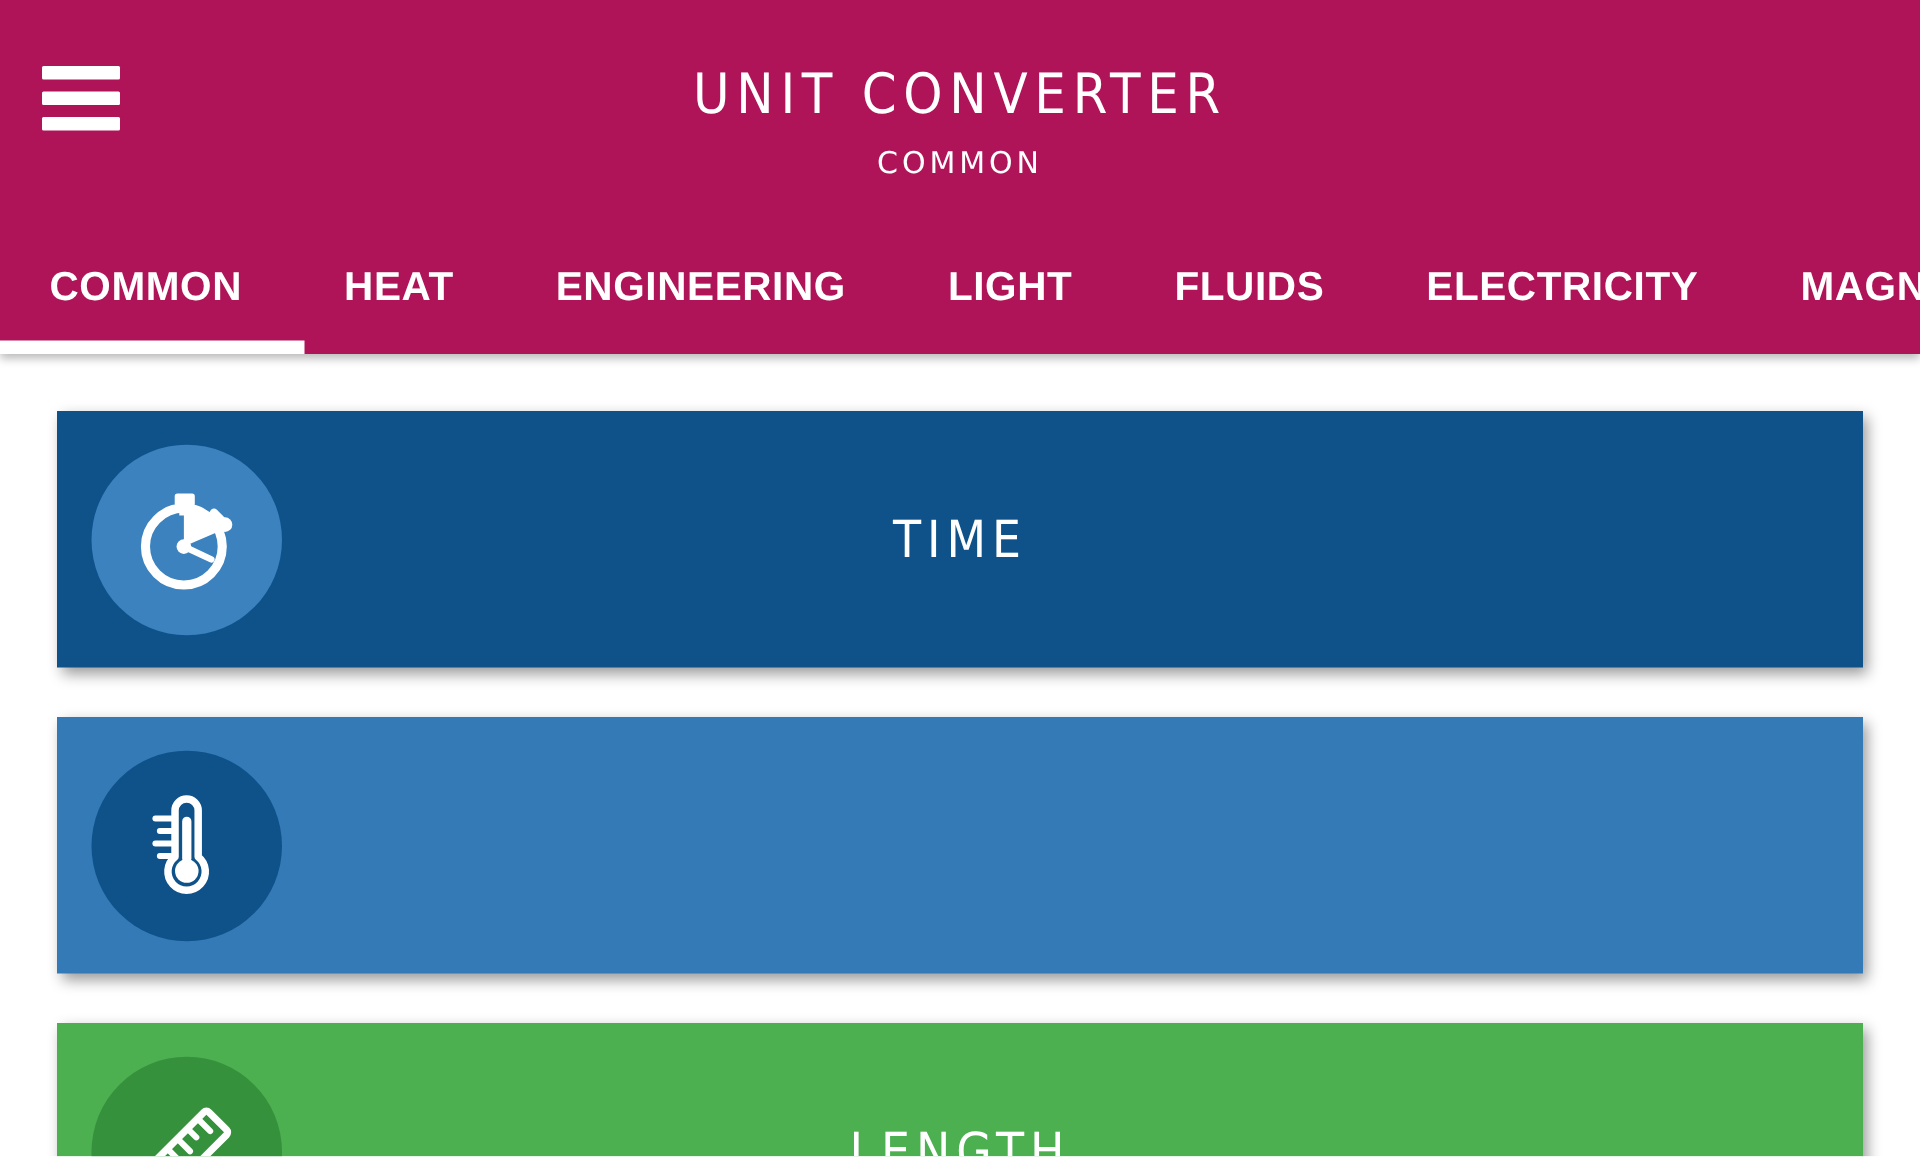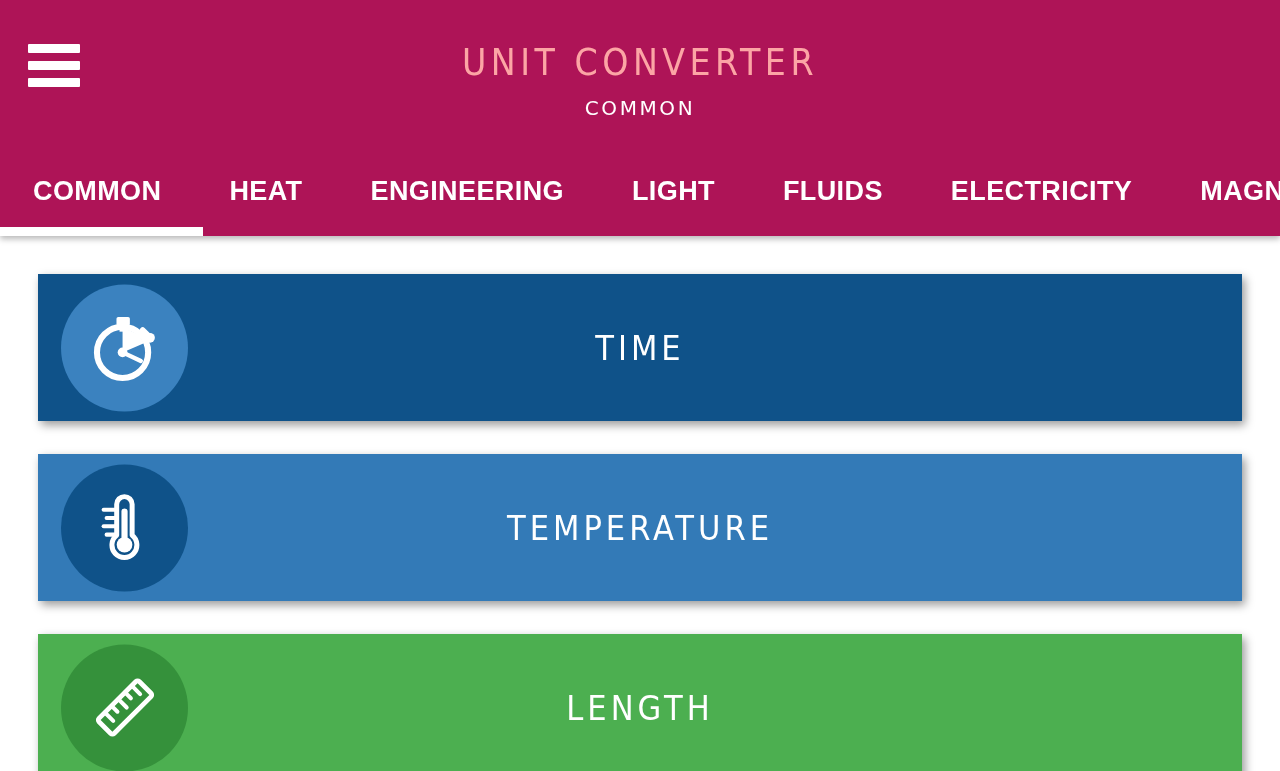--- a/index.html
+++ b/index.html
@@ -57,21 +57,21 @@
     left: 0;
     width: 1280px;
     text-align: center;
     pointer-events: none;
   }
 
   .app-title {
     font-family: "DejaVu Sans", sans-serif;
     font-size: 37px;
     font-weight: 400;
-    color: #fca5a5;
+    color: #ffffff;
     letter-spacing: 4.5px;
     line-height: 46px;
     text-transform: uppercase;
     font-stretch: condensed;
   }
 
   .app-subtitle {
     font-family: "DejaVu Sans", sans-serif;
     font-size: 20px;
     font-weight: 400;
@@ -140,21 +140,21 @@
     width: 1280px;
     height: 535px;
     background: #ffffff;
     overflow: hidden;
   }
 
   .card {
     position: relative;
     margin: 0 38px 12px 38px;
     width: 1204px;
-    height: 147px;
+    height: 171px;
     display: flex;
     align-items: center;
     box-shadow: 3px 4px 9px rgba(0,0,0,0.40);
     cursor: pointer;
     overflow: hidden;
   }
 
   .card + .card { margin-top: 33px; }
 
   .card-icon-wrap {
@@ -255,21 +255,20 @@
         <svg width="76" height="76" viewBox="0 0 64 64" fill="none">
           <path d="M38 12.5 A6.5 6.5 0 0 0 25 12.5 L25 38.5 A10.5 10.5 0 1 0 38 38.5 Z" stroke="#ffffff" stroke-width="4.2" fill="none" stroke-linejoin="round"></path>
           <rect x="29" y="16" width="5.2" height="26" rx="2.6" fill="#ffffff"></rect>
           <circle cx="31.6" cy="46.5" r="6.6" fill="#ffffff"></circle>
           <path d="M14 17 H24.2" stroke="#ffffff" stroke-width="3.4" stroke-linecap="round"></path>
           <path d="M16.5 24 H24.2" stroke="#ffffff" stroke-width="3.4" stroke-linecap="round"></path>
           <path d="M14 31 H24.2" stroke="#ffffff" stroke-width="3.4" stroke-linecap="round"></path>
           <path d="M16.5 38 H24.2" stroke="#ffffff" stroke-width="3.4" stroke-linecap="round"></path>
         </svg>
       </div>
-      <div class="card-title">Temperature</div>
     </div>
 
     <div class="card" style="background:#4caf50;">
       <div class="card-icon-wrap" style="background:#35913b;">
         <svg width="76" height="76" viewBox="0 0 64 64" fill="none">
           <g transform="rotate(-45 32 32)">
             <rect x="8" y="23" width="48" height="18" rx="2" stroke="#ffffff" stroke-width="4" fill="none"></rect>
             <path d="M17 23 V33" stroke="#ffffff" stroke-width="3.4" stroke-linecap="round"></path>
             <path d="M25 23 V30" stroke="#ffffff" stroke-width="3.4" stroke-linecap="round"></path>
             <path d="M33 23 V33" stroke="#ffffff" stroke-width="3.4" stroke-linecap="round"></path>

